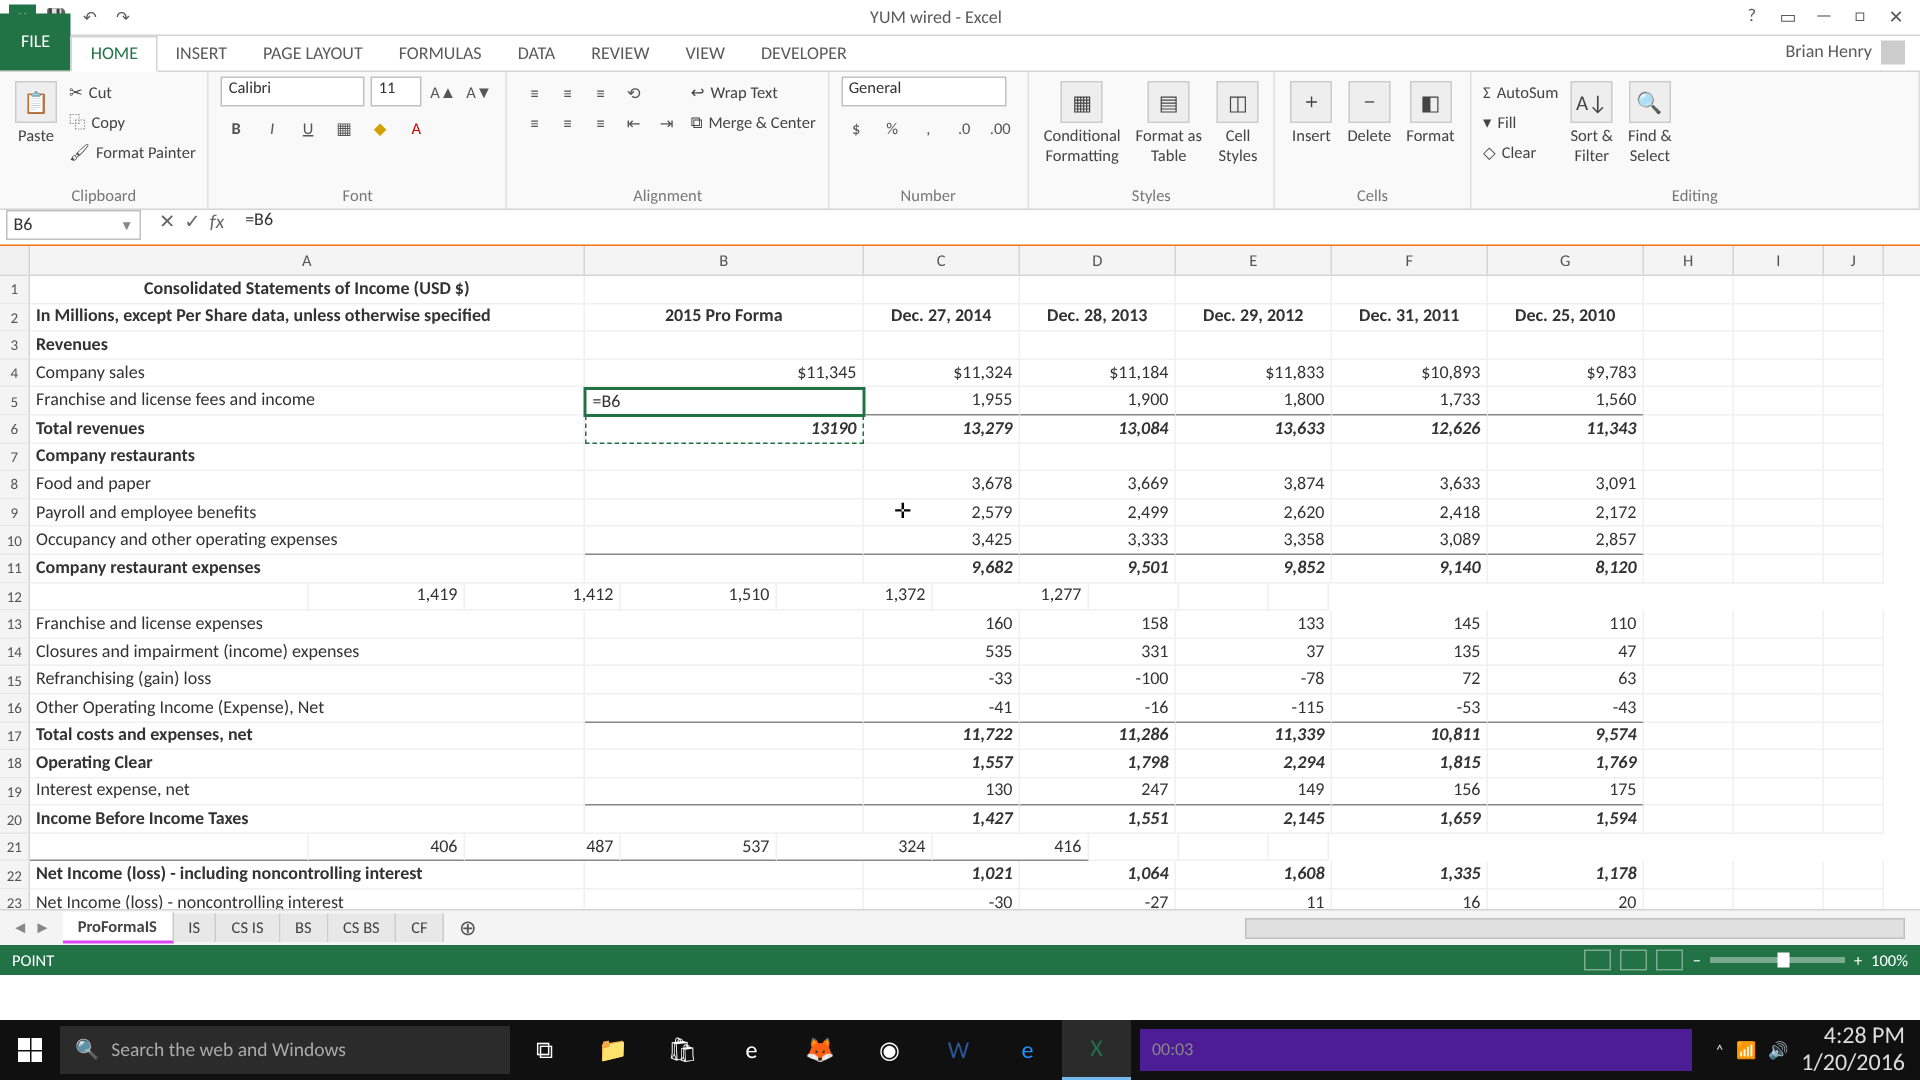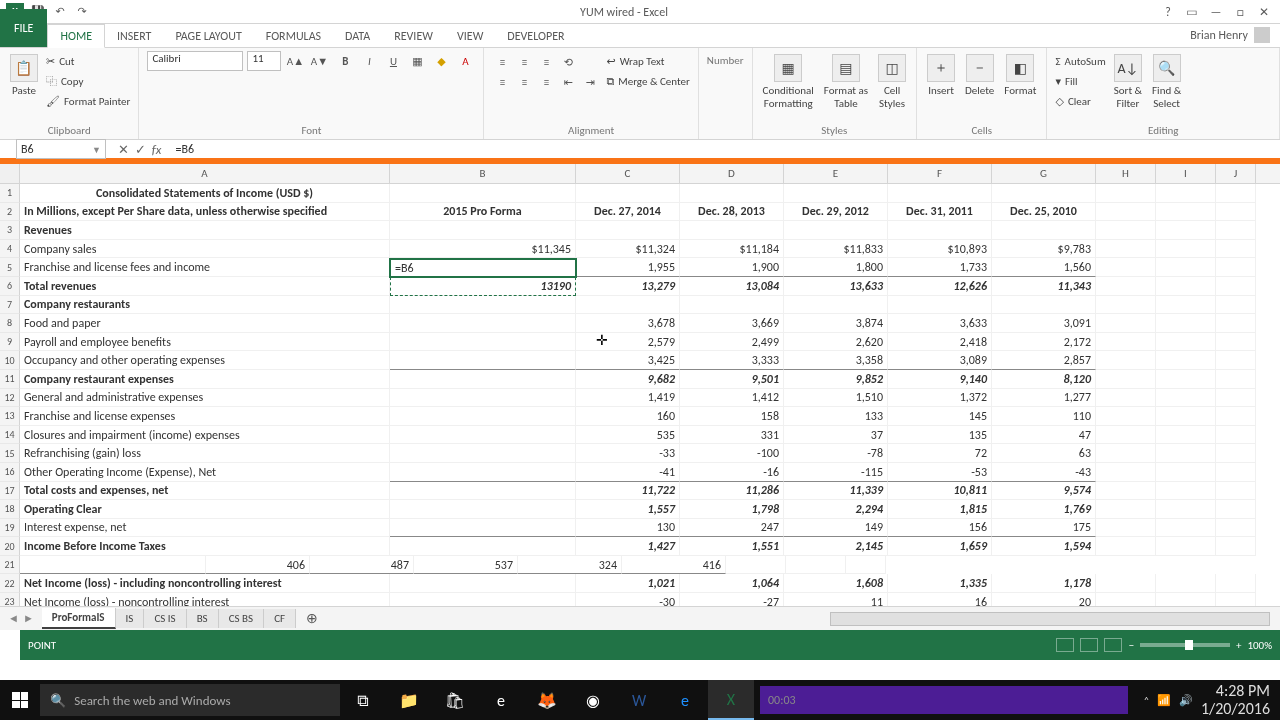--- a/index.html
+++ b/index.html
@@ -25,29 +25,29 @@
 
 
 .ribbon { height: 92px; background: #f9f9f9; border-bottom: 1px solid #d4d4d4; display: flex; }
 .rgroup { border-right: 1px solid #e0e0e0; padding: 4px 8px 2px; display: flex; flex-direction: column; justify-content: space-between; }
 .rgroup .glabel { text-align: center; font-size: 11px; color: #777; padding-top: 2px; }
 .rgroup .gbody { flex: 1; display: flex; gap: 6px; align-items: flex-start; }
 .bigbtn { display: flex; flex-direction: column; align-items: center; gap: 2px; font-size: 11px; color: #444; padding: 2px; }
 .bigbtn .ic { width: 28px; height: 28px; background: #eee; border: 1px solid #ccc; display: flex; align-items: center; justify-content: center; font-size: 14px; }
 .smallrow { display: flex; flex-direction: column; gap: 2px; font-size: 11px; color: #444; }
 .smallrow div { display: flex; align-items: center; gap: 4px; height: 18px; }
-.fontbox { display: flex; flex-direction: row; gap: 4px; }
+.fontbox { display: flex; flex-direction: column; gap: 4px; }
 .fontbox .row { display: flex; gap: 4px; align-items: center; }
 .fontbox select, .fontbox .sel { border: 1px solid #c0c0c0; background: #fff; font-size: 11px; height: 20px; padding: 0 4px; }
 .iconbtn { width: 20px; height: 20px; display: flex; align-items: center; justify-content: center; color: #555; border: 1px solid transparent; font-size: 11px; }
 .alignbox { display: flex; flex-direction: column; gap: 2px; }
 .alignbox .row { display: flex; gap: 2px; }
 
 
-.fbar { height: 24px; border-bottom: 6px solid #f97316; display: flex; align-items: center; background: #fff; padding-left: 12px; }
+.fbar { height: 24px; border-bottom: 1px solid #f97316; display: flex; align-items: flex-start; background: #fff; }
 .namebox { width: 90px; border: 1px solid #c0c0c0; margin: 0 4px; height: 20px; display: flex; align-items: center; padding: 0 4px; font-size: 12px; justify-content: space-between; }
 .fxbtns { display: flex; gap: 6px; padding: 0 8px; color: #666; align-items: center; }
 .fxbtns span { font-size: 13px; }
 .formula { flex: 1; padding: 0 6px; font-size: 12px; }
 
 
 .gridwrap { position: relative; height: 442px; overflow: hidden; background: #fff; }
 .colhdr { display: flex; height: 20px; background: #f4f4f4; border-bottom: 1px solid #d4d4d4; }
 .colhdr .corner { width: 20px; border-right: 1px solid #d4d4d4; background: #f0f0f0; }
 .colhdr .ch { border-right: 1px solid #d4d4d4; text-align: center; font-size: 11px; color: #555; display: flex; align-items: center; justify-content: center; }
@@ -65,27 +65,27 @@
 .italic { font-style: italic; }
 .numubord { border-bottom: 1px solid #888 !important; }
 
 .marquee { position: absolute; border: 1.5px dashed #217346; pointer-events: none; }
 .activecell { position: absolute; border: 2px solid #217346; background: #fff; }
 
 
 .sheettabs { height: 24px; background: #f4f4f4; border-top: 1px solid #d4d4d4; display: flex; align-items: center; font-size: 11px; }
 .sheettabs .navbtns { display: flex; gap: 4px; padding: 0 8px; color: #888; }
 .sheettabs .stab { padding: 3px 10px; border-right: 1px solid #ccc; background: #e8e8e8; color: #444; }
-.sheettabs .stab.active { background: #fff; border-bottom: 2px solid #404040; font-weight: bold; }
+.sheettabs .stab.active { background: #fff; border-bottom: 2px solid #d946ef; font-weight: bold; }
 .sheettabs .addtab { padding: 0 10px; color: #555; font-size: 14px; }
 .sheettabs .hscroll { flex: 1; display: flex; justify-content: flex-end; padding-right: 10px; }
 .sheettabs .sbar { width: 440px; height: 14px; background: #e0e0e0; border: 1px solid #c0c0c0; }
 
 
-.statusbar { height: 30px; background: #217346; color: #fff; display: flex; align-items: center; font-size: 11px; padding: 0 8px; justify-content: space-between; margin-left: 20px; }
+.statusbar { height: 20px; background: #217346; color: #fff; display: flex; align-items: center; font-size: 11px; padding: 0 8px; justify-content: space-between; }
 .statusbar .right { display: flex; gap: 6px; align-items: center; }
 .statusbar .vbtn { width: 18px; height: 14px; border: 1px solid rgba(255,255,255,0.4); }
 .statusbar .slider { width: 90px; height: 4px; background: rgba(255,255,255,0.4); position: relative; }
 .statusbar .slider::after { content: ""; position: absolute; left: 45px; top: -3px; width: 8px; height: 10px; background: #fff; }
 
 
 .taskbar { height: 40px; background: #101010; display: flex; align-items: center; color: #fff; position: absolute; bottom: 0; left: 0; right: 0; }
 .taskbar .start { width: 40px; height: 40px; display: flex; align-items: center; justify-content: center; }
 .winlogo { width: 16px; height: 16px; display: grid; grid-template-columns: 1fr 1fr; gap: 1px; }
 .winlogo div { background: #fff; }
@@ -188,20 +188,32 @@
         </div>
       </div>
       <div class="smallrow">
         <div>↩ <span>Wrap Text</span></div>
         <div>⧉ <span>Merge &amp; Center</span></div>
       </div>
     </div>
     <div class="glabel">Alignment</div>
   </div>
   <div class="rgroup">
+    <div class="gbody fontbox">
+      <div class="row">
+          <div class="sel" style="width:110px">General</div>
+        </div>
+      <div class="row">
+        <div class="iconbtn">$</div>
+        <div class="iconbtn">%</div>
+        <div class="iconbtn">,</div>
+        <div class="iconbtn">.0</div>
+        <div class="iconbtn">.00</div>
+      </div>
+    </div>
     <div class="glabel">Number</div>
   </div>
   <div class="rgroup">
     <div class="gbody">
       <div class="bigbtn">
           <div class="ic">▦</div>
           <span style="white-space:pre;text-align:center">Conditional
 Formatting</span>
         </div>
       <div class="bigbtn">
@@ -422,21 +434,20 @@
         <div class="cell cD bold italic">9,501</div>
         <div class="cell cE bold italic">9,852</div>
         <div class="cell cF bold italic">9,140</div>
         <div class="cell cG bold italic">8,120</div>
         <div class="cell cH"></div>
         <div class="cell cI"></div>
         <div class="cell cJ"></div>
       </div>
       <div class="row">
         <div class="rh">12</div>
-        <div class="cell cA">General and administrative expenses</div>
         <div class="cell cB"></div>
         <div class="cell cC">1,419</div>
         <div class="cell cD">1,412</div>
         <div class="cell cE">1,510</div>
         <div class="cell cF">1,372</div>
         <div class="cell cG">1,277</div>
         <div class="cell cH"></div>
         <div class="cell cI"></div>
         <div class="cell cJ"></div>
       </div>

